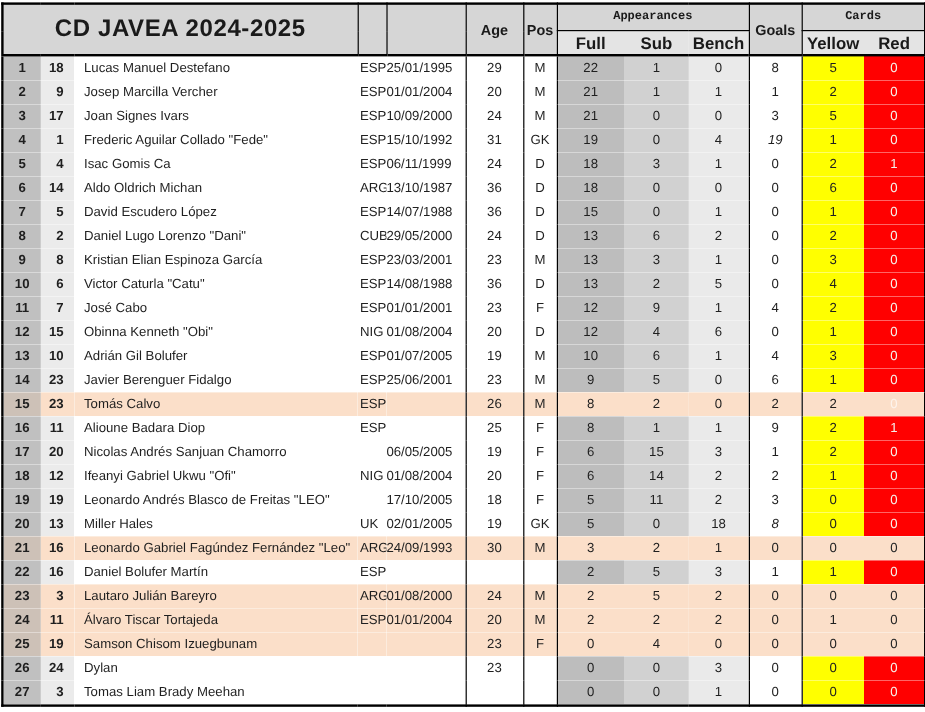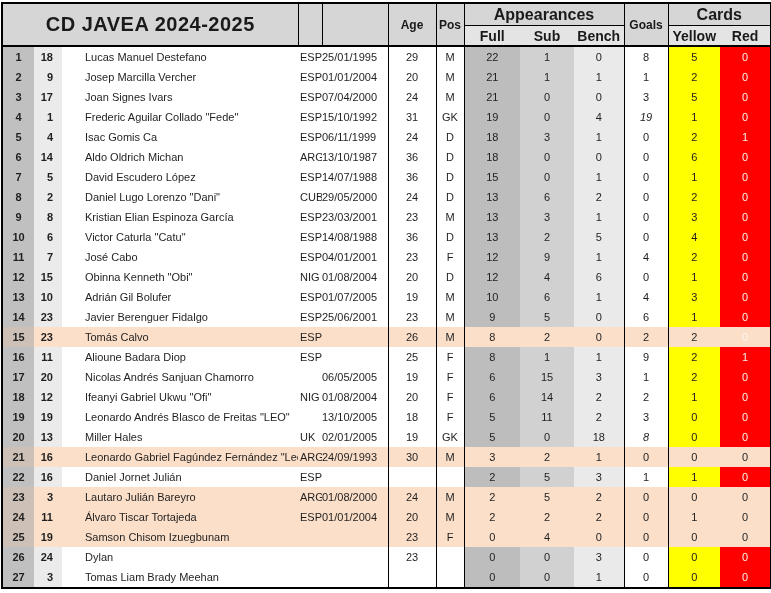--- a/index.html
+++ b/index.html
@@ -14,33 +14,33 @@
     width: 769px; border: 2px solid #000;
     font-size: 11px;
   }
   thead th {
     background: var(--header-bg); font-weight: bold; color: #1a1a1a;
     border-bottom: 2px solid #000; padding: 0; vertical-align: middle;
   }
   th.title-cell { font-size: 20px; letter-spacing: 0.5px; border-right: 1px solid #000; }
   th.h-nat, th.h-dob { border-right: 1px solid #000; }
   th.h-age, th.h-pos, th.h-goals { border-right: 1px solid #000; font-size: 12px; }
-  th.h-apps, th.h-cards { border-bottom: 1px solid #000; font-size: 16px; height: 21px; }
+  th.h-apps, th.h-cards { border-bottom: 1px solid #000; font-size: 10px; height: 21px; font-family: Liberation Mono, monospace; }
   th.h-apps { border-right: 1px solid #000; }
   th.h-full, th.h-sub, th.h-bench, th.h-yellow, th.h-red {
     background: var(--subheader-bg); font-size: 14px; height: 19px;
   }
   th.h-bench { border-right: 1px solid #000; }
   tbody td {
     height: 20px; padding: 0; text-align: center; vertical-align: middle;
     white-space: nowrap; overflow: hidden; background: #ffffff;
   }
   td.c-num   { background: var(--rownum-bg); font-weight: bold; }
   td.c-shirt { background: var(--shirt-bg); font-weight: bold; text-align: right; padding-right: 9px; }
-  td.c-name  { text-align: left; padding-left: 23px; }
+  td.c-name  { text-align: left; padding-left: 8px; }
   td.c-nat   { text-align: left; padding-left: 2px; }
   td.c-dob   { text-align: left; padding-right: 5px; }
   td.c-age   { border-left: 1px solid #000; border-right: 1px solid #000; }
   td.c-pos   { border-right: 1px solid #000; }
   td.c-full  { background: var(--full-bg); }
   td.c-sub   { background: var(--sub-bg); }
   td.c-bench { background: var(--bench-bg); border-right: 1px solid #000; }
   td.c-goals { border-right: 1px solid #000; }
   td.c-yellow{ background: var(--yellow); }
   td.c-red   { background: var(--red); color: var(--red-text); }
@@ -119,21 +119,21 @@
           <td class="c-bench">1</td>
           <td class="c-goals">1</td>
           <td class="c-yellow">2</td>
           <td class="c-red">0</td>
         </tr>
         <tr>
           <td class="c-num">3</td>
           <td class="c-shirt">17</td>
           <td class="c-name">Joan Signes Ivars</td>
           <td class="c-nat">ESP</td>
-          <td class="c-dob">07/04/2000</td>
+          <td class="c-dob">10/09/2000</td>
           <td class="c-age">24</td>
           <td class="c-pos">M</td>
           <td class="c-full">21</td>
           <td class="c-sub">0</td>
           <td class="c-bench">0</td>
           <td class="c-goals">3</td>
           <td class="c-yellow">5</td>
           <td class="c-red">0</td>
         </tr>
         <tr>
@@ -239,21 +239,21 @@
           <td class="c-bench">5</td>
           <td class="c-goals">0</td>
           <td class="c-yellow">4</td>
           <td class="c-red">0</td>
         </tr>
         <tr>
           <td class="c-num">11</td>
           <td class="c-shirt">7</td>
           <td class="c-name">José Cabo</td>
           <td class="c-nat">ESP</td>
-          <td class="c-dob">04/01/2001</td>
+          <td class="c-dob">01/01/2001</td>
           <td class="c-age">23</td>
           <td class="c-pos">F</td>
           <td class="c-full">12</td>
           <td class="c-sub">9</td>
           <td class="c-bench">1</td>
           <td class="c-goals">4</td>
           <td class="c-yellow">2</td>
           <td class="c-red">0</td>
         </tr>
         <tr>
@@ -359,21 +359,21 @@
           <td class="c-bench">2</td>
           <td class="c-goals">2</td>
           <td class="c-yellow">1</td>
           <td class="c-red">0</td>
         </tr>
         <tr>
           <td class="c-num">19</td>
           <td class="c-shirt">19</td>
           <td class="c-name">Leonardo Andrés Blasco de Freitas "LEO"</td>
           <td class="c-nat"></td>
-          <td class="c-dob">13/10/2005</td>
+          <td class="c-dob">17/10/2005</td>
           <td class="c-age">18</td>
           <td class="c-pos">F</td>
           <td class="c-full">5</td>
           <td class="c-sub">11</td>
           <td class="c-bench">2</td>
           <td class="c-goals">3</td>
           <td class="c-yellow">0</td>
           <td class="c-red">0</td>
         </tr>
         <tr>
@@ -402,21 +402,21 @@
           <td class="c-full">3</td>
           <td class="c-sub">2</td>
           <td class="c-bench">1</td>
           <td class="c-goals">0</td>
           <td class="c-yellow">0</td>
           <td class="c-red">0</td>
         </tr>
         <tr>
           <td class="c-num">22</td>
           <td class="c-shirt">16</td>
-          <td class="c-name">Daniel Jornet Julián</td>
+          <td class="c-name">Daniel Bolufer Martín</td>
           <td class="c-nat">ESP</td>
           <td class="c-dob"></td>
           <td class="c-age"></td>
           <td class="c-pos"></td>
           <td class="c-full">2</td>
           <td class="c-sub">5</td>
           <td class="c-bench">3</td>
           <td class="c-goals">1</td>
           <td class="c-yellow">1</td>
           <td class="c-red">0</td>

